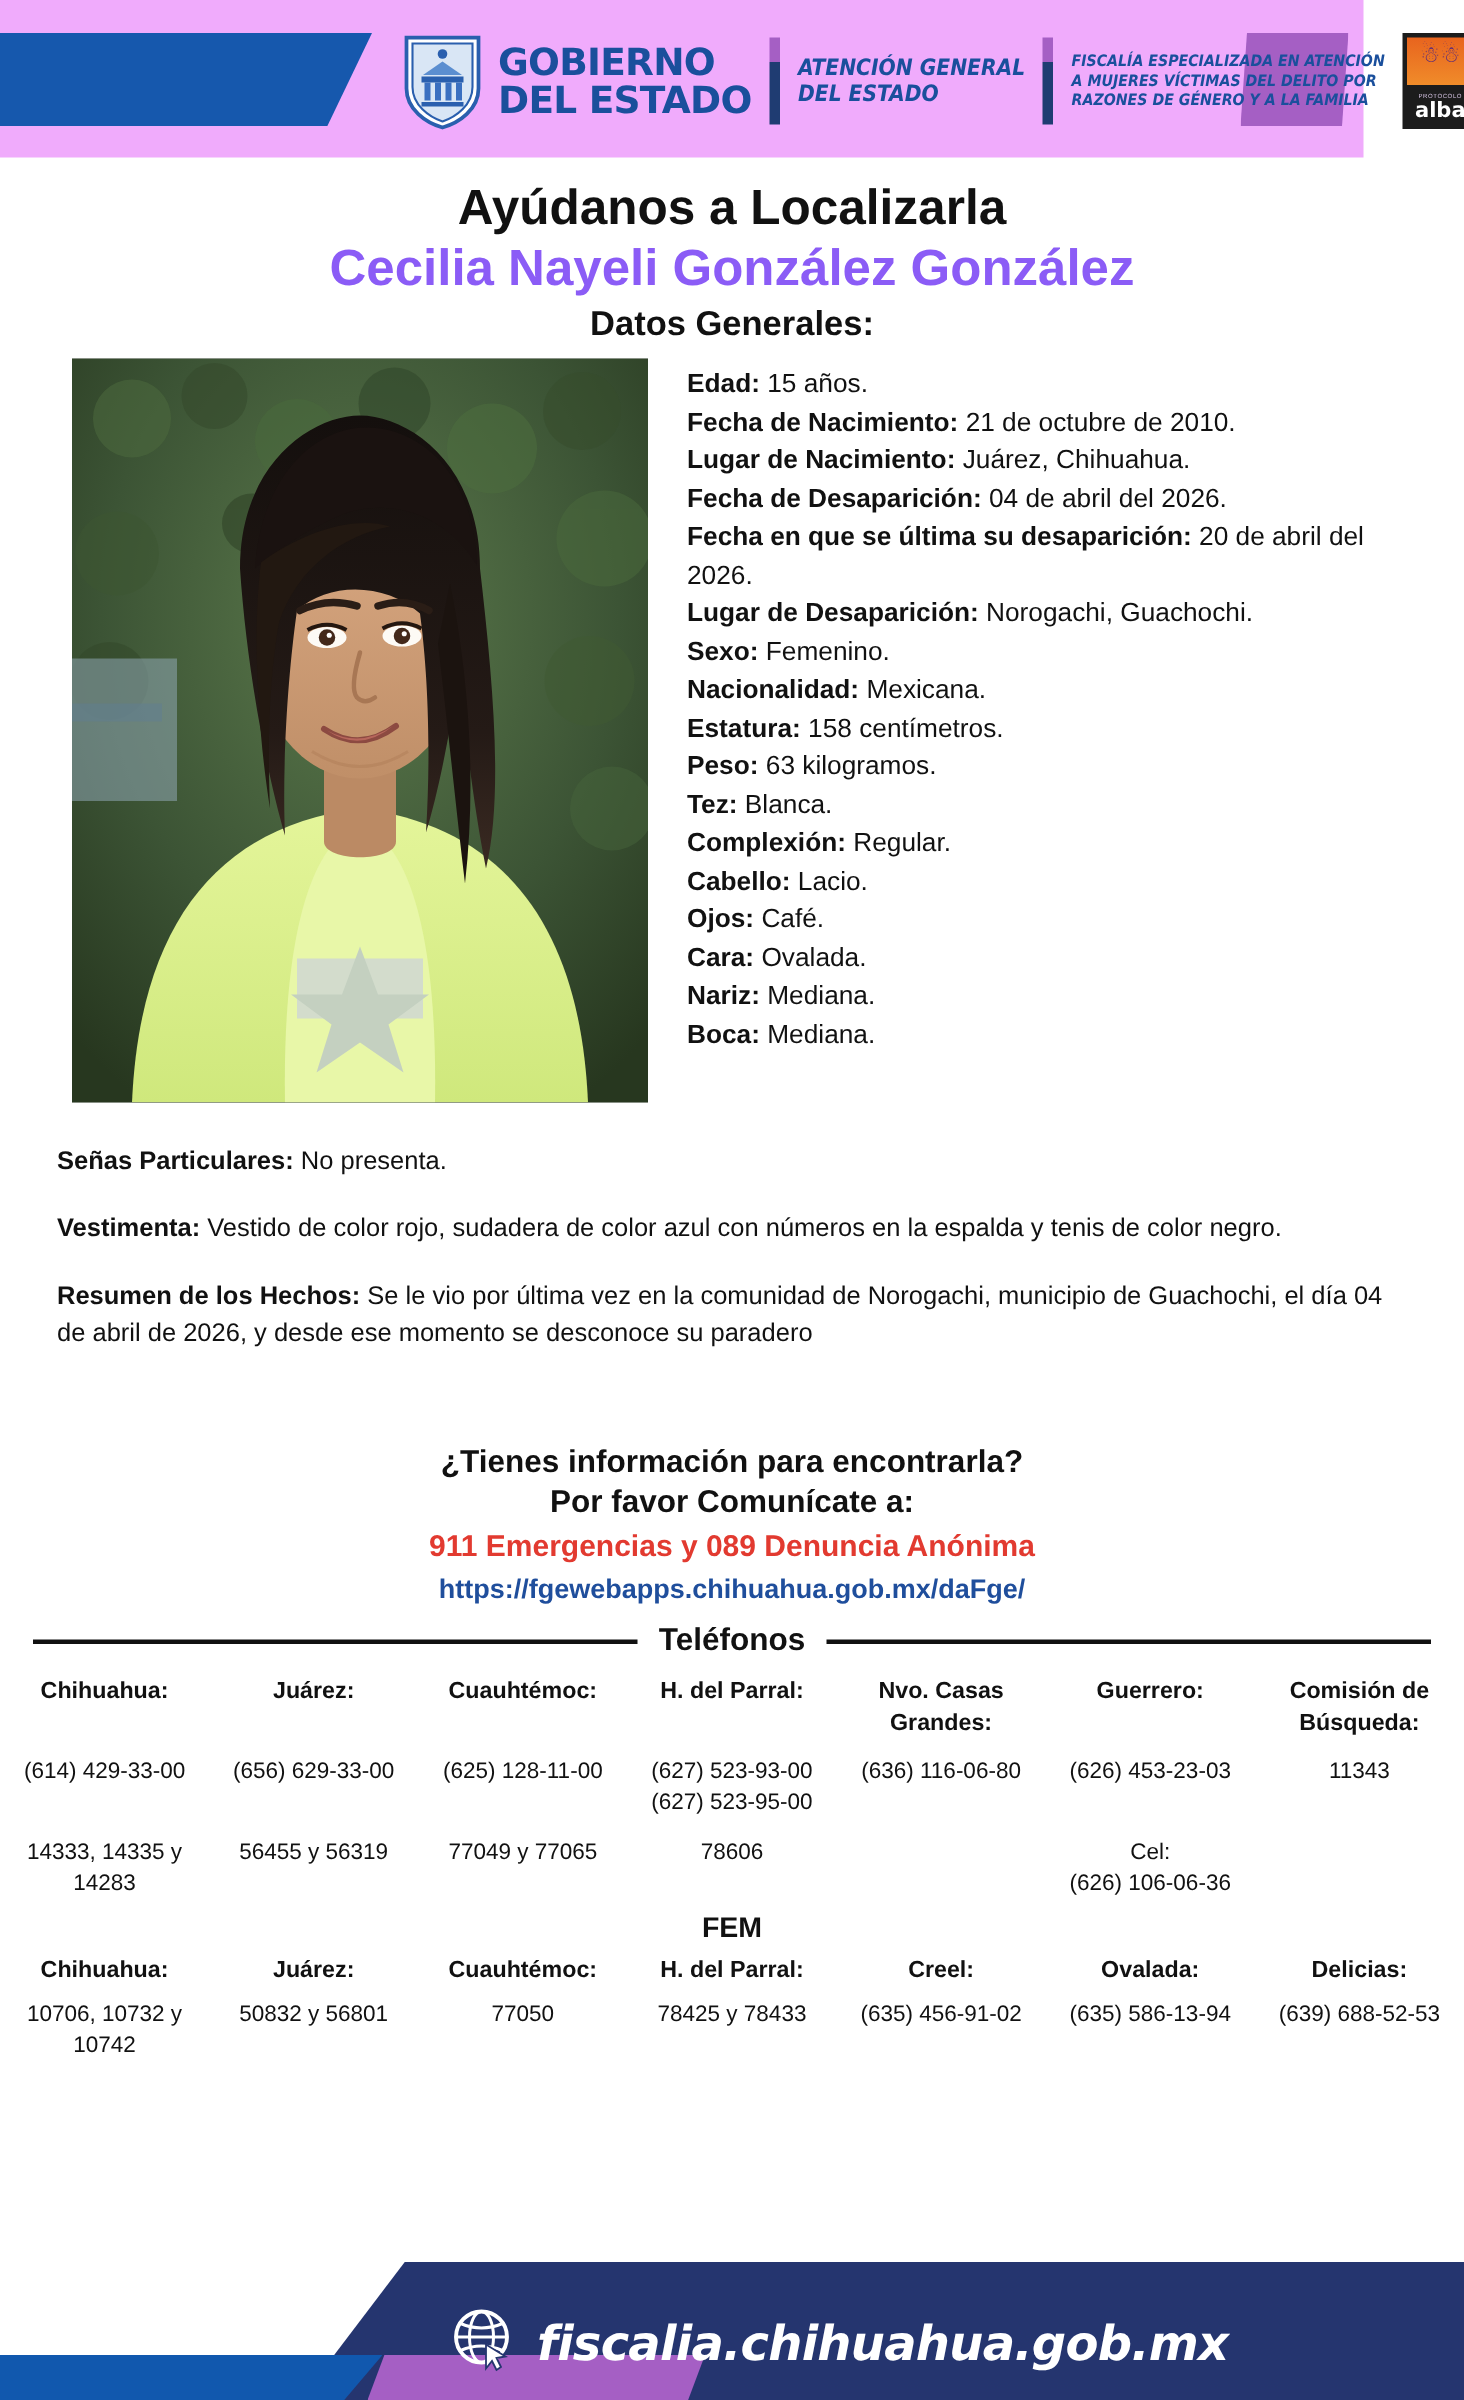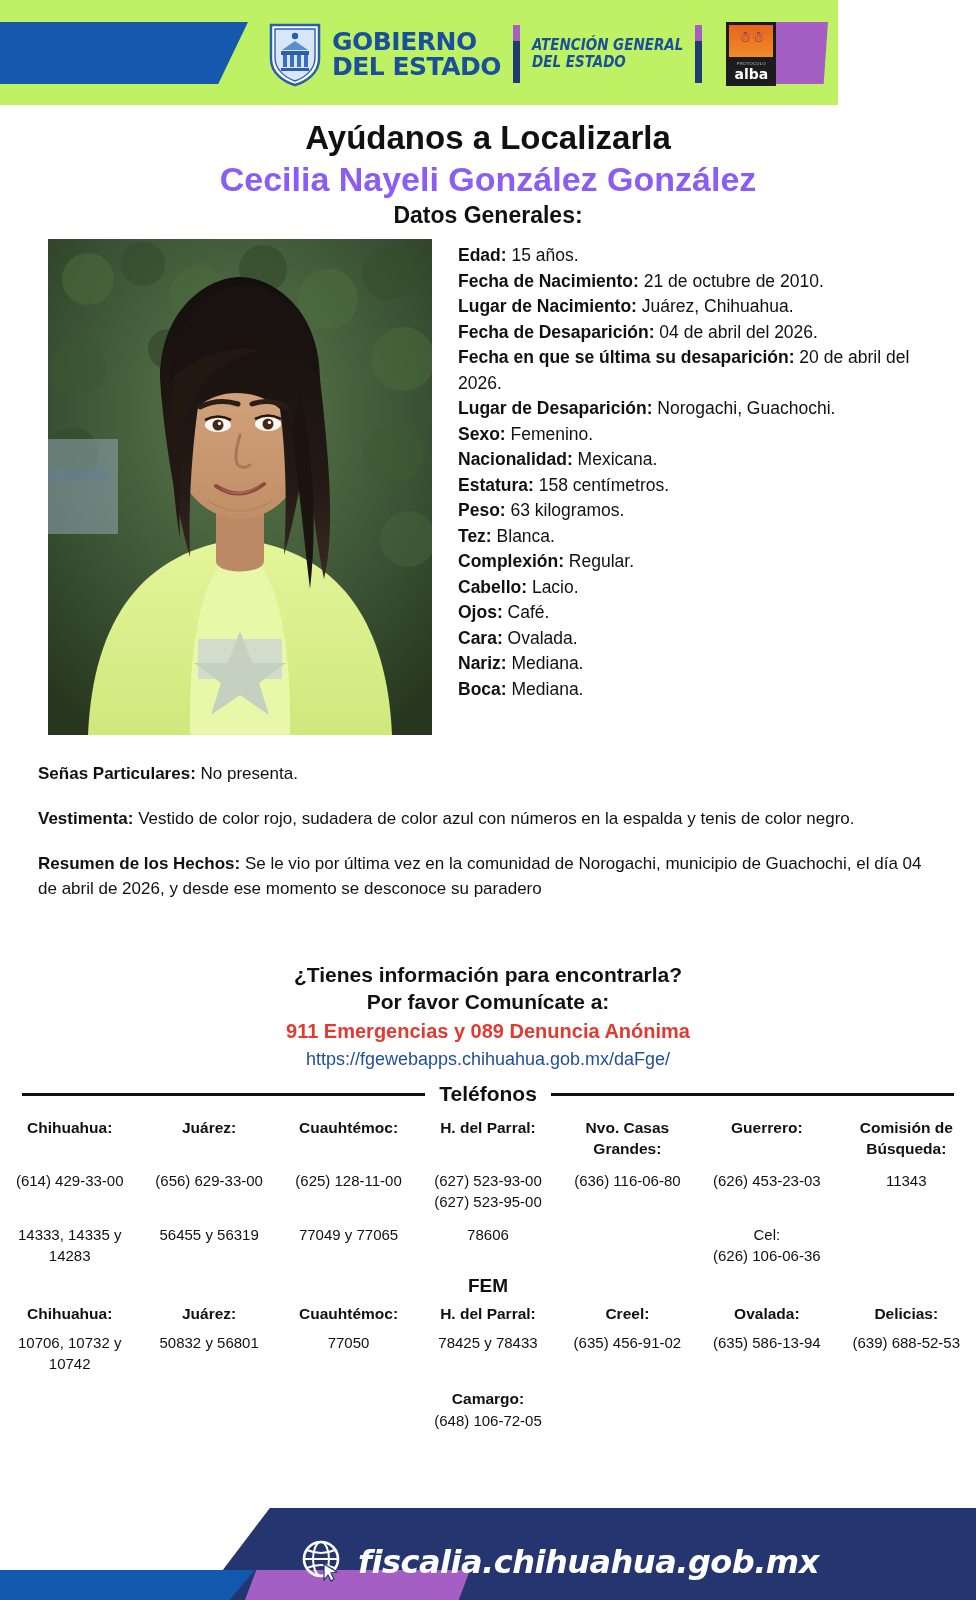--- a/index.html
+++ b/index.html
@@ -13,23 +13,23 @@
   .poster {
     position: relative;
     width: 976px;
     height: 1600px;
     background: #fff;
   }
 
   
   .header {
     position: relative;
-    width: 838px;
+    width: 909px;
     height: 105px;
-    background: #bef264;
+    background: #f0abfc;
   }
   .hdr-blue-shape {
     position: absolute;
     left: 0; top: 22px;
     width: 248px; height: 62px;
     background: #1658ad;
     clip-path: polygon(0 0, 100% 0, 88% 100%, 0 100%);
   }
   .hdr-purple-shape {
     position: absolute;
@@ -210,21 +210,21 @@
   .c-num {
     font-family: "Liberation Sans", sans-serif;
     font-weight: bold;
     font-size: 20px;
     line-height: 28px;
     color: #e23a30;
     margin-top: 2px;
   }
   .c-url {
     font-family: "Liberation Sans", sans-serif;
-    font-weight: normal;
+    font-weight: bold;
     font-size: 18px;
     line-height: 26px;
     color: #1f4e9c;
     margin-top: 1px;
   }
 
   
   .tel-head {
     display: flex;
     align-items: center;
@@ -376,20 +376,25 @@
 
       <div class="divider-bar"></div>
 
       <div>
         <div class="fge-text">ATENCIÓN GENERAL</div>
         <div class="fge-text">DEL ESTADO</div>
       </div>
 
       <div class="divider-bar"></div>
 
+      <div>
+        <div class="fee-text">FISCALÍA ESPECIALIZADA EN ATENCIÓN</div>
+        <div class="fee-text">A MUJERES VÍCTIMAS DEL DELITO POR</div>
+        <div class="fee-text">RAZONES DE GÉNERO Y A LA FAMILIA</div>
+      </div>
 
       <div class="alba-logo">
         <div class="alba-inner">
           <div class="alba-figs">☃☃</div>
           <div class="alba-sub">PROTOCOLO</div>
           <div class="alba-word">alba</div>
         </div>
       </div>
 
     </div>
@@ -575,24 +580,20 @@
           <td>50832 y 56801</td>
           <td>77050</td>
           <td>78425 y 78433</td>
           <td>(635) 456-91-02</td>
           <td>(635) 586-13-94</td>
           <td>(639) 688-52-53</td>
         </tr>
     </tbody>
   </table>
 
-  <div class="camargo">
-    <div class="lbl">Camargo:</div>
-    <div>(648) 106-72-05</div>
-  </div>
 
   <div class="footer">
     <div class="f-band"></div>
     <div class="f-blue"></div>
     <div class="f-purple"></div>
     <div class="f-content">
       <div class="globe-icon">
         <svg width="44" height="44" viewBox="0 0 44 44">
           <circle cx="21" cy="21" r="17" fill="none" stroke="#fff" stroke-width="2.6"></circle>
           <ellipse cx="21" cy="21" rx="8" ry="17" fill="none" stroke="#fff" stroke-width="2"></ellipse>

